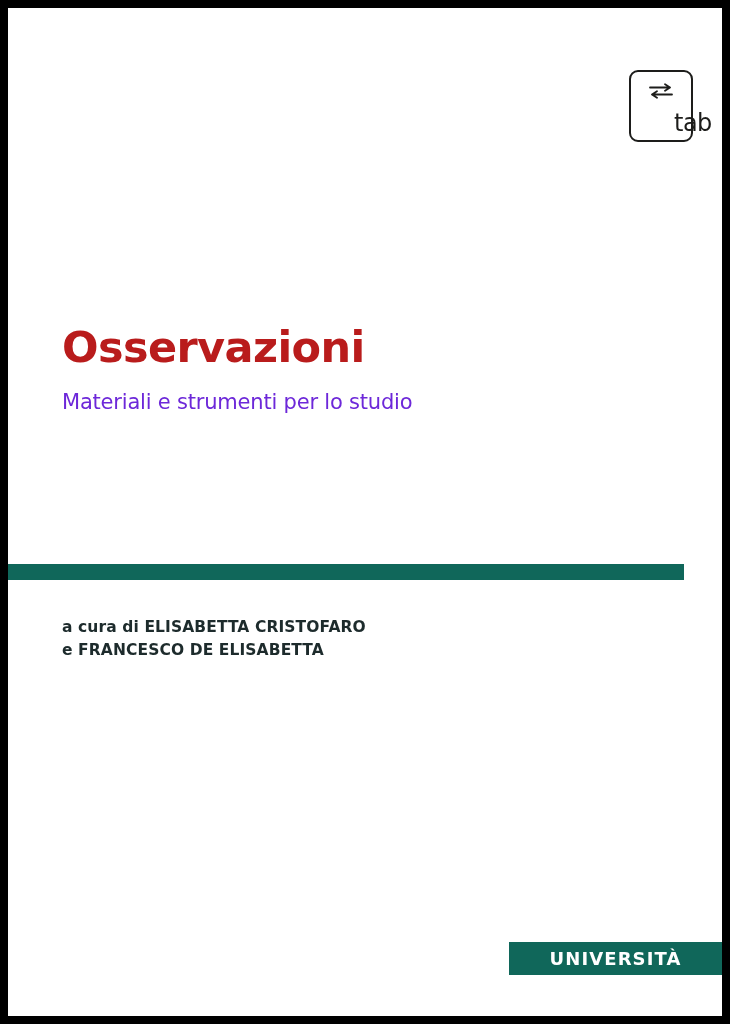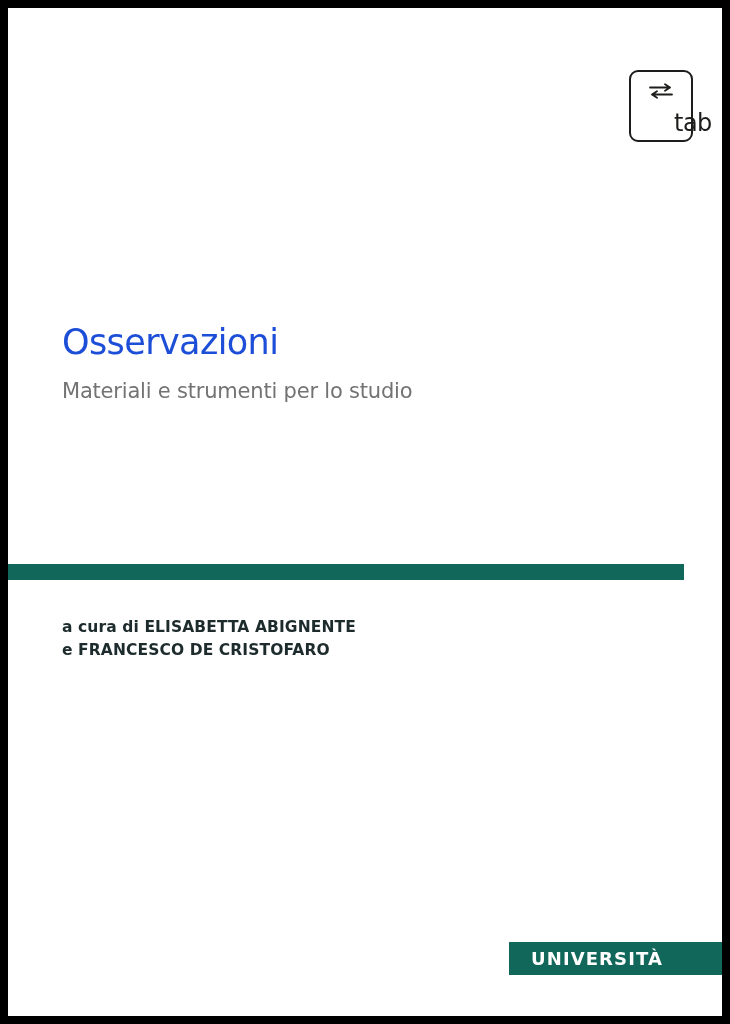--- a/index.html
+++ b/index.html
@@ -67,38 +67,38 @@
 
   
   .title-block {
     position: absolute;
     left: 54px;
     top: 312px;
     width: 600px;
   }
   .main-title {
     font-family: "DejaVu Sans", sans-serif;
-    font-size: 35px;
+    font-size: 43px;
     line-height: 1.27;
-    font-weight: 400;
-    color: #1d4ed8;
+    font-weight: 700;
+    color: #b91c1c;
     letter-spacing: -0.6px;
     margin: 0;
   }
   .main-title .line {
     display: block;
     white-space: pre;
   }
   .subtitle {
     margin-top: 12px;
     font-family: "DejaVu Sans", sans-serif;
     font-size: 21px;
     line-height: 1.5;
     font-weight: 400;
-    color: #737373;
+    color: #6d28d9;
     letter-spacing: -0.2px;
   }
   .subtitle .line {
     display: block;
     white-space: pre;
   }
 
   
   .rule {
     position: absolute;
@@ -131,21 +131,21 @@
   .series {
     position: absolute;
     right: 0;
     bottom: 41px;
     height: 33px;
     min-width: 213px;
     background: #10675a;
     color: #ffffff;
     display: flex;
     align-items: center;
-    justify-content: flex-start;
+    justify-content: center;
     padding: 0 22px;
     box-sizing: border-box;
   }
   .series span {
     font-family: "DejaVu Sans", sans-serif;
     font-size: 18px;
     font-weight: 700;
     letter-spacing: 1.1px;
   }
 </style>
@@ -170,21 +170,21 @@
       <span class="line">Osservazioni</span>
     </h1>
     <div class="subtitle">
       <span class="line">Materiali e strumenti per lo studio</span>
     </div>
   </div>
 
   <div class="rule"></div>
 
   <div class="editors">
-    <span class="line">a cura di ELISABETTA ABIGNENTE</span>
-    <span class="line">e FRANCESCO DE CRISTOFARO</span>
+    <span class="line">a cura di ELISABETTA CRISTOFARO</span>
+    <span class="line">e FRANCESCO DE ELISABETTA</span>
   </div>
 
   <div class="series">
     <span>UNIVERSITÀ</span>
   </div>
 
 </div>
 
 </body></html>

